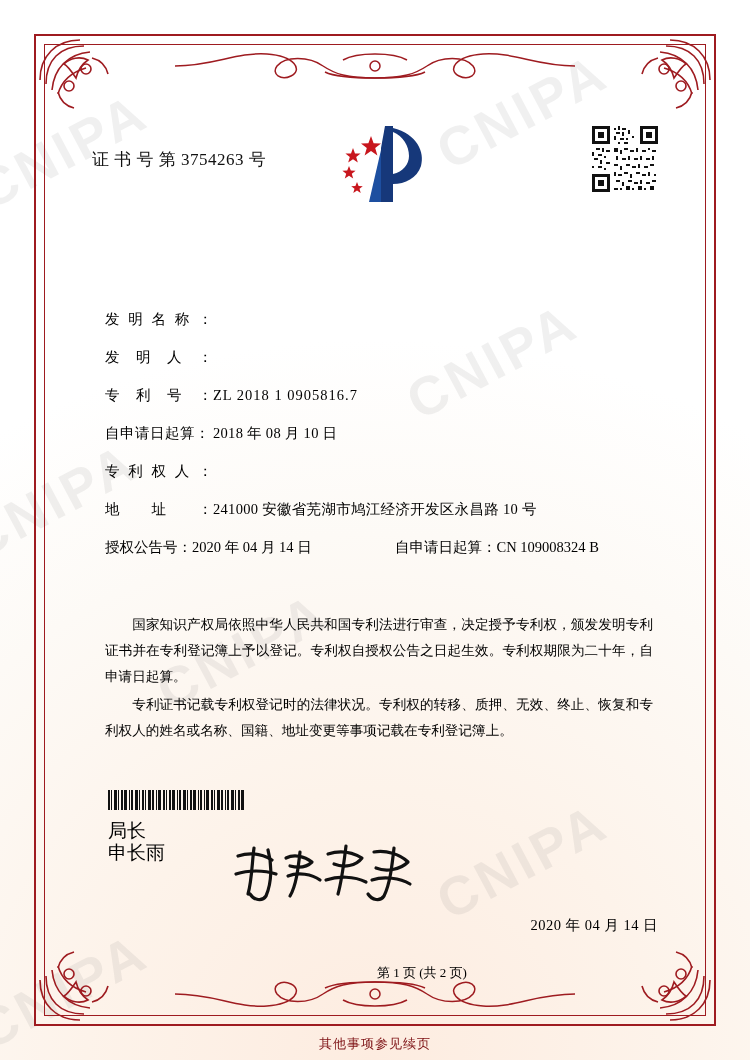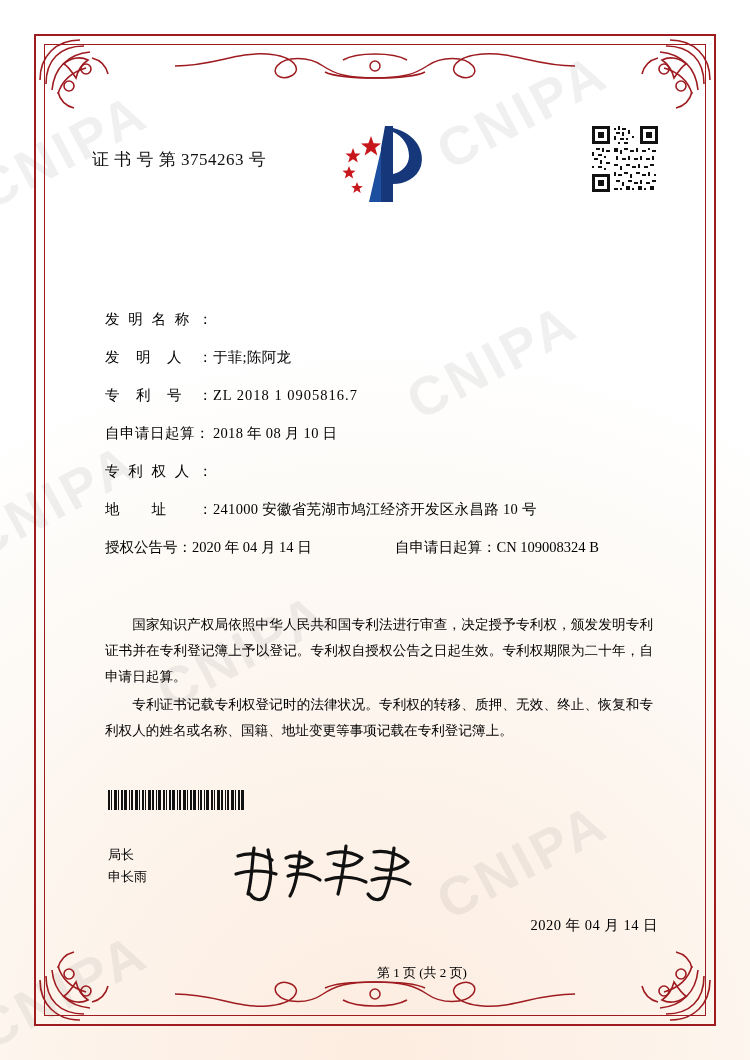--- a/index.html
+++ b/index.html
@@ -172,22 +172,22 @@
     align-items: stretch;
   }
   .barcode i {
     display: block;
     background: #111;
     height: 100%;
   }
 
   .sign-block {
     position: absolute;
-    left: 108px; top: 844px;
-    font-size: 13px;
+    left: 108px; top: 820px;
+    font-size: 19px;
     line-height: 22px;
     color: #000;
   }
 
   .signature {
     position: absolute;
     left: 228px; top: 842px;
     width: 190px; height: 62px;
   }
 
@@ -439,21 +439,20 @@
         </div>
       </div>
 
       <div class="field-row">
         <div class="field-label spread">
           <span>发</span>
             <span>明</span>
             <span>人</span>
             <span>：</span>
         </div>
-        <div class="field-value">于菲;陈阿龙</div>
       </div>
 
       <div class="field-row">
         <div class="field-label spread">
           <span>专</span>
             <span>利</span>
             <span>号</span>
             <span>：</span>
         </div>
         <div class="field-value mono">ZL 2018 1 0905816.7</div>
@@ -603,15 +602,16 @@
           <path d="M166 6 C164 24 162 42 156 54 C152 60 144 58 140 52"></path>
           <path d="M144 38 C156 34 172 36 182 42"></path>
         </g>
       </svg>
     </div>
 
     <div class="date-right">2020 年 04 月 14 日</div>
 
     <div class="page-no">第 1 页 (共 2 页)</div>
 
+    <div class="footer-note">其他事项参见续页</div>
 
   </div>
 </div>
 
 </body></html>

